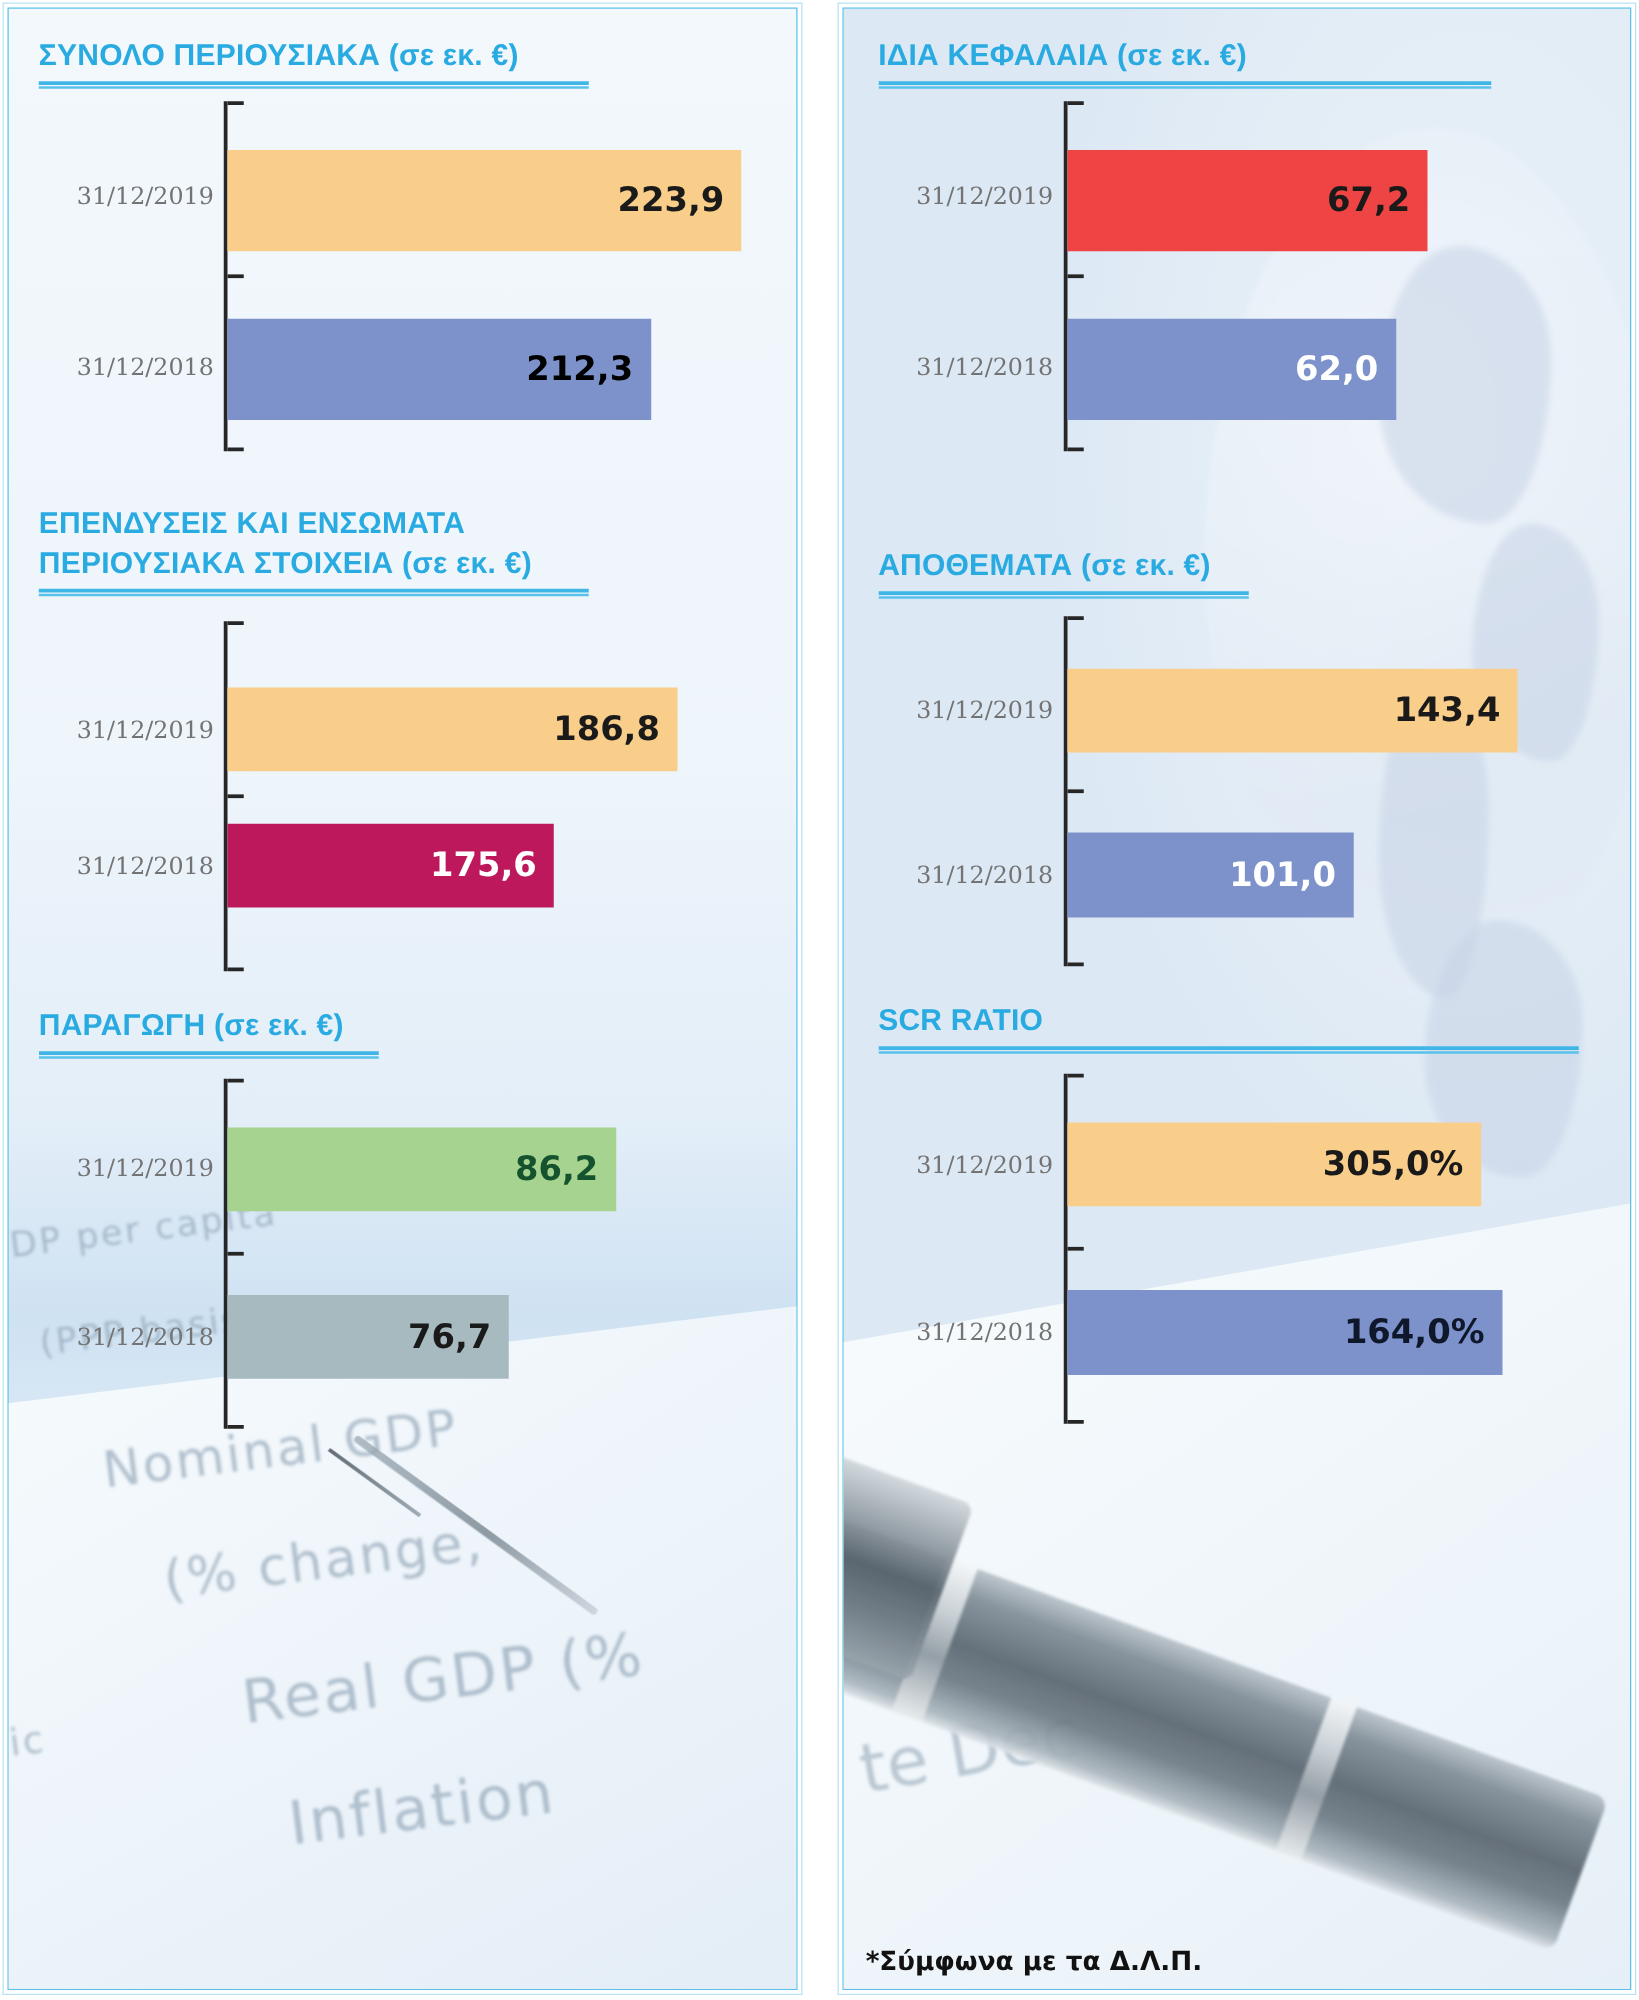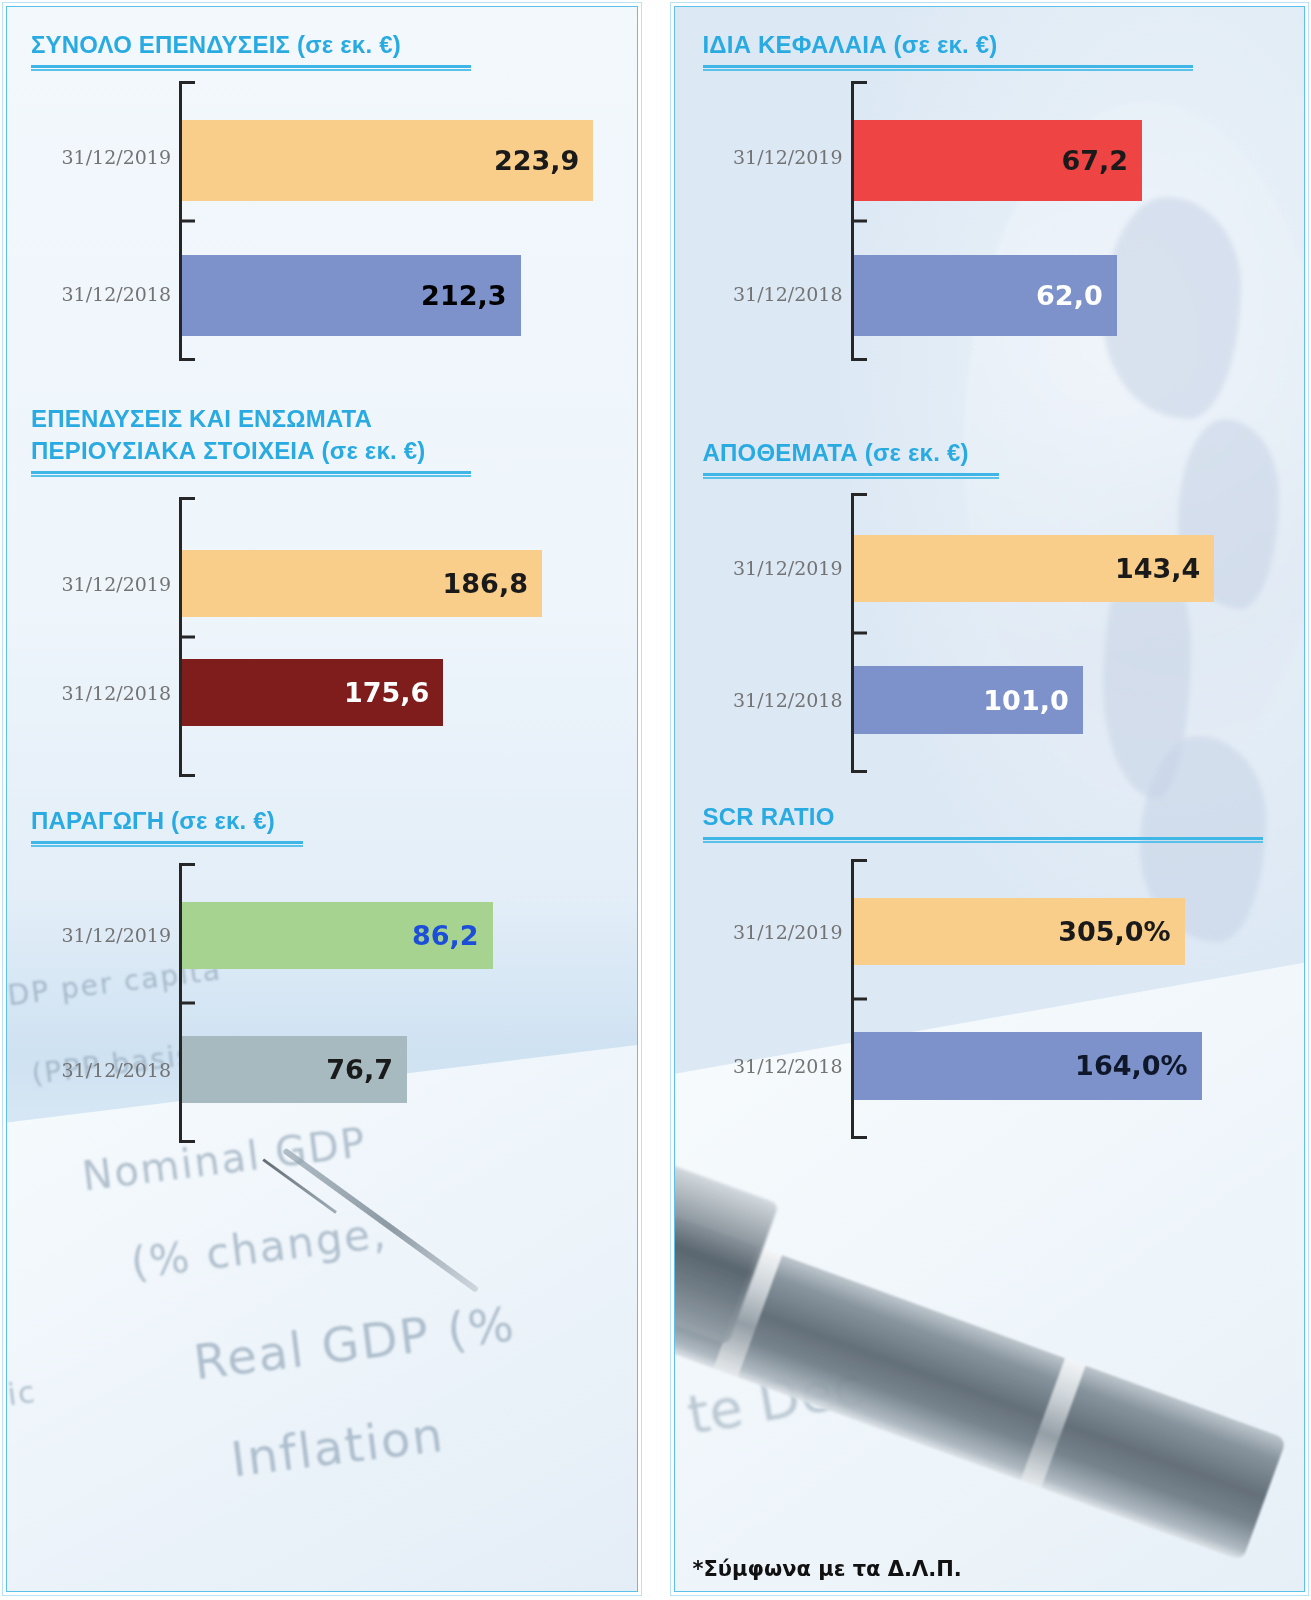--- a/index.html
+++ b/index.html
@@ -270,21 +270,21 @@
         <span style="left:22%; top:20%;  font-size:42px;">(% change,</span>
         <span style="left:30%; top:40%;  font-size:48px;">Real GDP (%</span>
         <span style="left:34%; top:60%;  font-size:48px;">Inflation</span>
         <span style="left:0%;  top:44%;  font-size:30px;">ic</span>
       </div>
       <div class="bg-pen"></div>
       <div class="bg-pen-tip"></div>
     </div>
 
     <div class="chart" style="margin:22px 26px 0 24px;">
-      <div class="chart-title">ΣΥΝΟΛΟ ΕΠΕΝΔΥΣΕΙΣ (σε εκ. €)</div>
+      <div class="chart-title">ΣΥΝΟΛΟ ΠΕΡΙΟΥΣΙΑΚΑ (σε εκ. €)</div>
       <div class="title-rule" style="width:440px;"></div>
       <div class="plot" style="height:280px; margin-top:10px;">
         <div class="cat-col">
           <div class="cat-label" style="top:27%;">31/12/2019</div>
           <div class="cat-label" style="top:76%;">31/12/2018</div>
         </div>
         <div class="axis">
             <i class="tick-mid"></i>
           </div>
         <div class="bars">
@@ -307,41 +307,41 @@
           <div class="cat-label" style="top:31%;">31/12/2019</div>
           <div class="cat-label" style="top:70%;">31/12/2018</div>
         </div>
         <div class="axis">
             <i class="tick-mid"></i>
           </div>
         <div class="bars">
           <div class="bar" style="top:19%; height:24%; width:84.0%; background:#f9ce8a;">
             <span class="bar-value" style="color:#1a1a1a;">186,8</span>
           </div>
-          <div class="bar" style="top:58%; height:24%; width:61.0%; background:#7f1d1d;">
+          <div class="bar" style="top:58%; height:24%; width:61.0%; background:#be185d;">
             <span class="bar-value" style="color:#ffffff;">175,6</span>
           </div>
         </div>
       </div>
     </div>
 
     <div class="chart" style="margin:28px 26px 0 24px;">
       <div class="chart-title">ΠΑΡΑΓΩΓΗ (σε εκ. €)</div>
       <div class="title-rule" style="width:272px;"></div>
       <div class="plot" style="height:280px; margin-top:16px;">
         <div class="cat-col">
           <div class="cat-label" style="top:26%;">31/12/2019</div>
           <div class="cat-label" style="top:74%;">31/12/2018</div>
         </div>
         <div class="axis">
             <i class="tick-mid"></i>
           </div>
         <div class="bars">
           <div class="bar" style="top:14%; height:24%; width:72.5%; background:#a6d490;">
-            <span class="bar-value" style="color:#1d4ed8;margin-left:22px;">86,2</span>
+            <span class="bar-value" style="color:#14532d;margin-left:22px;">86,2</span>
           </div>
           <div class="bar" style="top:62%; height:24%; width:52.5%; background:#a6bac0;">
             <span class="bar-value" style="color:#1a1a1a;">76,7</span>
           </div>
         </div>
       </div>
     </div>
 
   </section>
 

